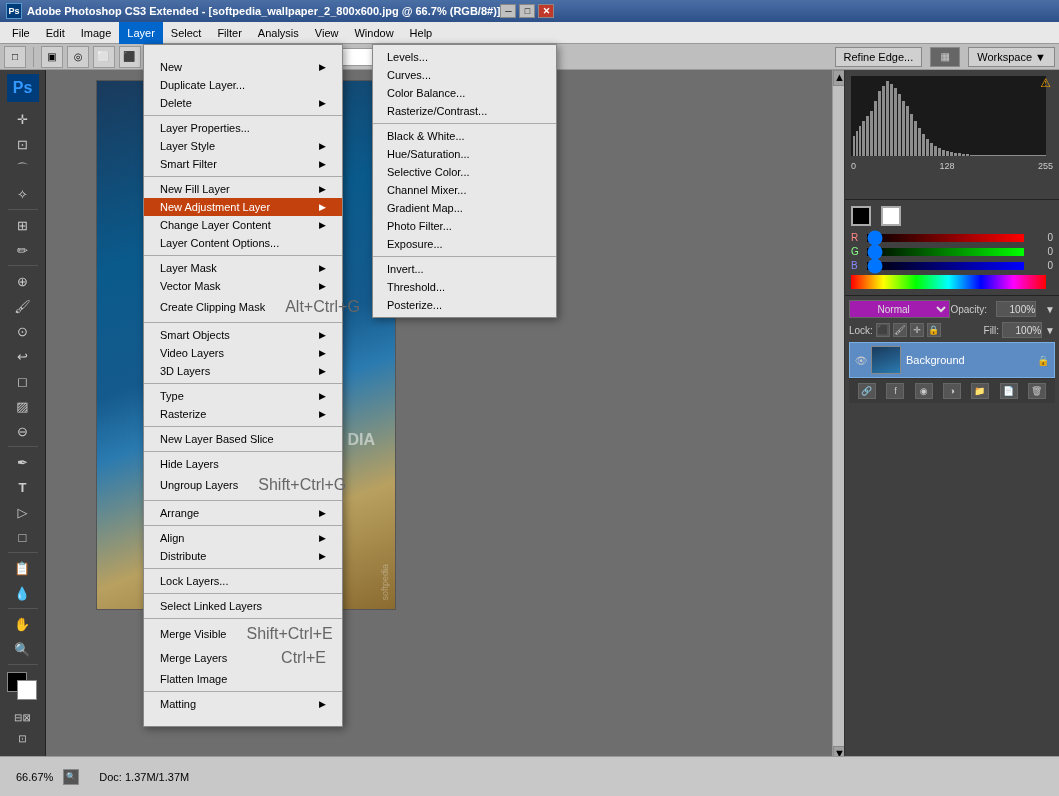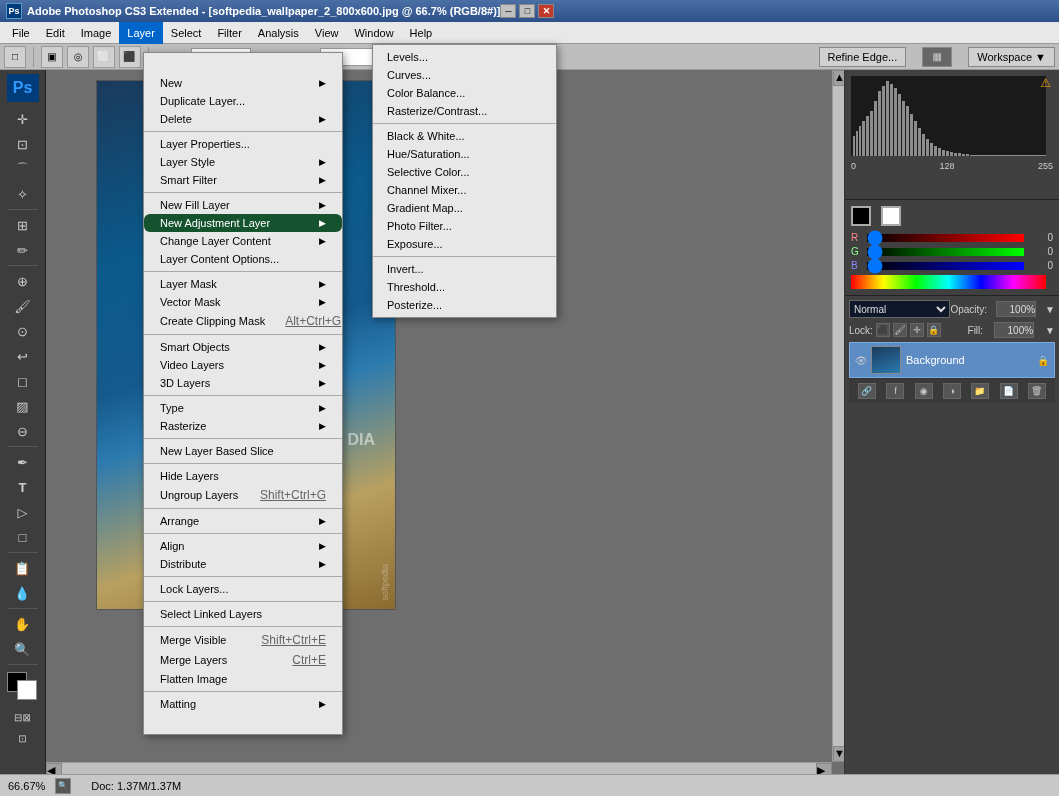--- a/index.html
+++ b/index.html
@@ -26,21 +26,21 @@
 
     
     #toolbar-bar {
       width: 100%; height: 26px; background: #bebebe; border-bottom: 1px solid #999;
       display: flex; align-items: center; padding: 0 4px; gap: 4px; position: relative; z-index: 100;
     }
     .toolbar-btn { width: 22px; height: 22px; background: #d0d0d0; border: 1px solid #999; display: flex; align-items: center; justify-content: center; font-size: 10px; cursor: pointer; }
     .toolbar-sep { width: 1px; height: 20px; background: #999; margin: 0 3px; }
     .toolbar-label { font-size: 11px; }
     .toolbar-input { width: 60px; height: 18px; border: 1px solid #999; font-size: 10px; padding: 0 2px; background: #fff; }
-    .toolbar-right { margin-left: auto; display: flex; align-items: center; gap: 16px; }
+    .toolbar-right { margin-left: auto; display: flex; align-items: center; gap: 8px; }
     .refine-btn { height: 20px; padding: 0 8px; background: #d0d0d0; border: 1px solid #888; font-size: 11px; cursor: pointer; }
     .workspace-btn { height: 20px; padding: 0 8px; background: #d0d0d0; border: 1px solid #888; font-size: 11px; cursor: pointer; }
 
     
     #main-layout { display: flex; width: 100%; height: calc(796px - 22px - 22px - 26px - 22px); }
 
     
     #left-toolbar {
       width: 46px; background: #3d3d3d; display: flex; flex-direction: column; align-items: center;
       padding: 4px 0; gap: 1px; border-right: 1px solid #222; flex-shrink: 0;
@@ -66,50 +66,50 @@
     .color-row { display: flex; align-items: center; margin-bottom: 3px; gap: 4px; }
     .channel-label { width: 12px; color: #ccc; font-size: 10px; }
     .channel-slider { flex: 1; height: 8px; -webkit-appearance: none; appearance: none; outline: none; border: none; }
     .channel-slider-r { background: linear-gradient(to right, #000, #f00); }
     .channel-slider-g { background: linear-gradient(to right, #000, #0f0); }
     .channel-slider-b { background: linear-gradient(to right, #000, #00f); }
     .channel-value { width: 25px; text-align: right; color: #ccc; font-size: 10px; }
     .color-gradient-bar { width: 195px; height: 14px; background: linear-gradient(to right, #f00, #ff0, #0f0, #0ff, #00f, #f0f, #f00); margin-top: 4px; }
     #layers-panel { flex: 1; background: #404040; padding: 4px; }
     .layers-header { display: flex; align-items: center; justify-content: space-between; margin-bottom: 4px; }
-    .blend-select { height: 18px; font-size: 10px; background: #0f172a; color: #ddd; border: 1px solid #666; width: 103px; }
+    .blend-select { height: 18px; font-size: 10px; background: #a21caf; color: #ddd; border: 1px solid #666; width: 103px; text-align: center; }
     .opacity-row { display: flex; align-items: center; gap: 9px; font-size: 10px; color: #ccc; }
     .opacity-input { width: 40px; height: 16px; background: #555; border: 1px solid #666; color: #ddd; font-size: 10px; text-align: right; }
     .lock-row { display: flex; align-items: center; gap: 3px; font-size: 10px; color: #ccc; margin-bottom: 4px; }
     .lock-icon { width: 14px; height: 14px; background: #555; border: 1px solid #666; display: flex; align-items: center; justify-content: center; font-size: 9px; color: #ccc; cursor: pointer; }
-    .fill-row { display: flex; align-items: center; gap: 11px; font-size: 10px; color: #ccc; }
+    .fill-row { display: flex; align-items: center; gap: 3px; font-size: 10px; color: #ccc; }
     .layer-item { display: flex; align-items: center; background: #5d8cc4; padding: 3px 4px; border: 1px solid #7aaee0; cursor: pointer; height: 36px; }
     .layer-eye { width: 14px; height: 14px; display: flex; align-items: center; justify-content: center; font-size: 10px; color: #ccc; margin-right: 3px; }
     .layer-thumb { width: 30px; height: 28px; background: linear-gradient(160deg, #1a3a5c, #2a7ab0); border: 1px solid #888; margin-right: 5px; }
     .layer-name { color: #fff; font-size: 11px; flex: 1; }
     .layer-lock { font-size: 10px; color: #ccc; }
     .layers-bottom { display: flex; align-items: center; justify-content: space-around; padding: 4px; border-top: 1px solid #333; background: #3a3a3a; }
     .layer-bottom-btn { width: 18px; height: 16px; background: #555; border: 1px solid #666; display: flex; align-items: center; justify-content: center; font-size: 9px; color: #ccc; cursor: pointer; }
 
     
-    #status-bar { width: 100%; height: 22px; background: #c8c8c8; border-top: 1px solid #999; display: flex; align-items: center; padding: 0 8px; font-size: 11px; position: absolute; bottom: 0; margin-top: 24px; }
+    #status-bar { width: 100%; height: 40px; background: #c8c8c8; border-top: 1px solid #999; display: flex; align-items: center; padding: 0 16px; font-size: 11px; position: absolute; bottom: 0; margin-top: 24px; }
     .status-zoom { margin-right: 10px; }
     .status-doc { margin-left: 20px; }
 
     
     #layer-menu {
-      position: absolute; top: 52px; left: 143px; width: 200px;
+      position: absolute; top: 44px; left: 143px; width: 200px;
       background: #e8e8e8; border: 1px solid #888; box-shadow: 2px 2px 8px rgba(0,0,0,0.4);
-      z-index: 500; padding: 21px 0;
+      z-index: 500; padding: 13px 0;
     }
     .menu-entry { padding: 3px 16px; cursor: pointer; display: flex; align-items: center; justify-content: space-between; font-size: 11px; white-space: nowrap; }
-    .menu-entry.active { background: #14532d; color: #fff; border-radius: 6px; }
+    .menu-entry.active { background: #c2410c; color: #fff; }
     .menu-sep { height: 1px; background: #aaa; margin: 3px 0; }
     .menu-arrow { font-size: 9px; }
-    .menu-shortcut { color: #666; font-size: 12px; margin-left: 20px; text-decoration: underline; }
+    .menu-shortcut { color: #666; font-size: 16px; margin-left: 20px; }
     .menu-entry.active .menu-arrow { color: #fff; }
 
     #adjustment-submenu {
       position: absolute; top: 44px; left: 372px; width: 185px;
       background: #e8e8e8; border: 1px solid #888; box-shadow: 2px 2px 8px rgba(0,0,0,0.4);
       z-index: 501; padding: 3px 0;
     }
     .submenu-entry { padding: 3px 14px; cursor: pointer; font-size: 11px; display: flex; align-items: center; justify-content: space-between; }
     .submenu-sep { height: 1px; background: #aaa; margin: 3px 0; }
 

